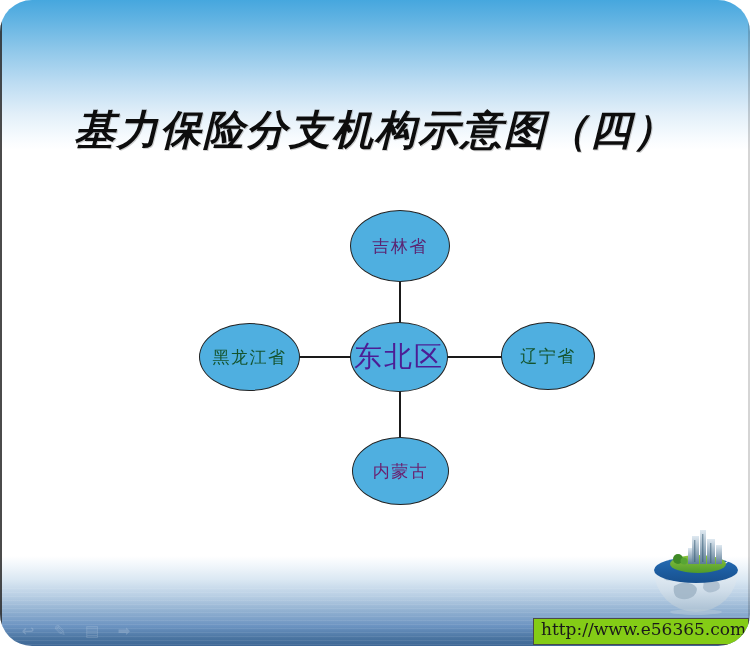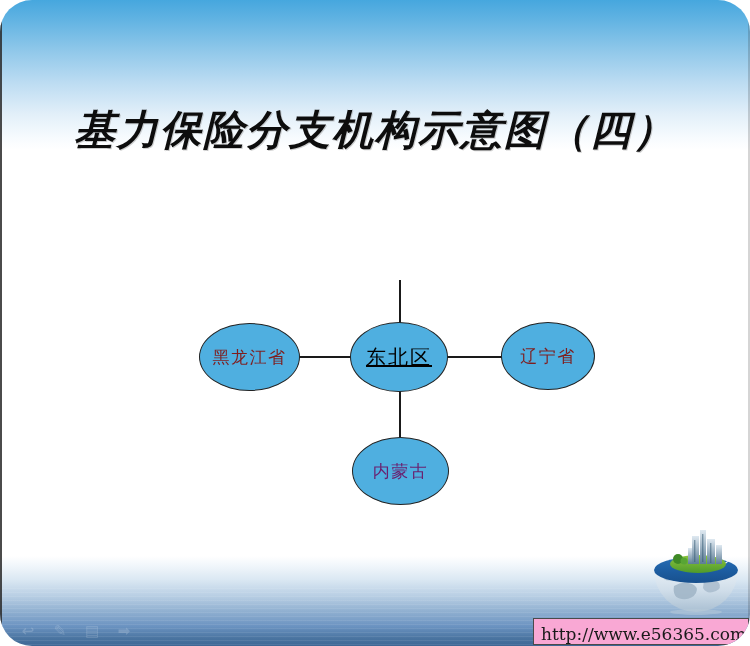--- a/index.html
+++ b/index.html
@@ -120,47 +120,46 @@
     display: flex;
     align-items: center;
     justify-content: center;
     font-family: "DejaVu Serif", "Liberation Serif", serif;
     font-size: 17px;
     letter-spacing: 1.5px;
     line-height: 1;
     white-space: nowrap;
   }
   .node-center {
-    font-size: 20px;
-    color: #000000;
+    font-size: 28px;
+    color: #4c1d95;
     letter-spacing: 2px;
-    text-decoration: underline;
-  }
-  .node-red   { color: #7f1d1d; }
+  }
+  .node-red   { color: #14532d; }
   .node-plum  { color: #5b2472; }
   .node-plum2 { color: #6a2170; }
 
   
   .logo {
     position: absolute;
     left: 648px; top: 528px;
     width: 96px; height: 88px;
   }
   .logo svg { display: block; }
 
   
   .url-box {
     position: absolute;
     left: 533px; top: 618px;
     width: 216px; height: 27px;
     box-sizing: border-box;
-    background: #f9a8d4;
+    background: #84cc16;
     border: 1px solid #4a4a4a;
     display: flex;
-    align-items: flex-end;
+    align-items: flex-start;
     padding-left: 7px;
     font-family: "DejaVu Serif", "Liberation Serif", serif;
     font-size: 17px;
     color: #1a1a1a;
     white-space: nowrap;
   }
 
   
   .viewer-ctrls {
     position: absolute;
@@ -193,20 +192,23 @@
 
   <div class="title">基力保险分支机构示意图（四）</div>
 
   <div class="diagram">
 
     <div class="conn v" style="left:399px; top:280px; height:44px;"></div>
     <div class="conn v" style="left:399px; top:390px; height:48px;"></div>
     <div class="conn h" style="left:297px; top:356px; width:56px;"></div>
     <div class="conn h" style="left:447px; top:356px; width:56px;"></div>
 
+    <div class="node node-plum" style="left:350px; top:210px; width:100px; height:72px;">
+      <span>吉林省</span>
+    </div>
 
     <div class="node node-red" style="left:199px; top:323px; width:101px; height:68px;">
       <span>黑龙江省</span>
     </div>
 
     <div class="node node-center" style="left:350px; top:322px; width:98px; height:70px;">
       <span>东北区</span>
     </div>
 
     <div class="node node-plum2" style="left:352px; top:437px; width:97px; height:68px;">

